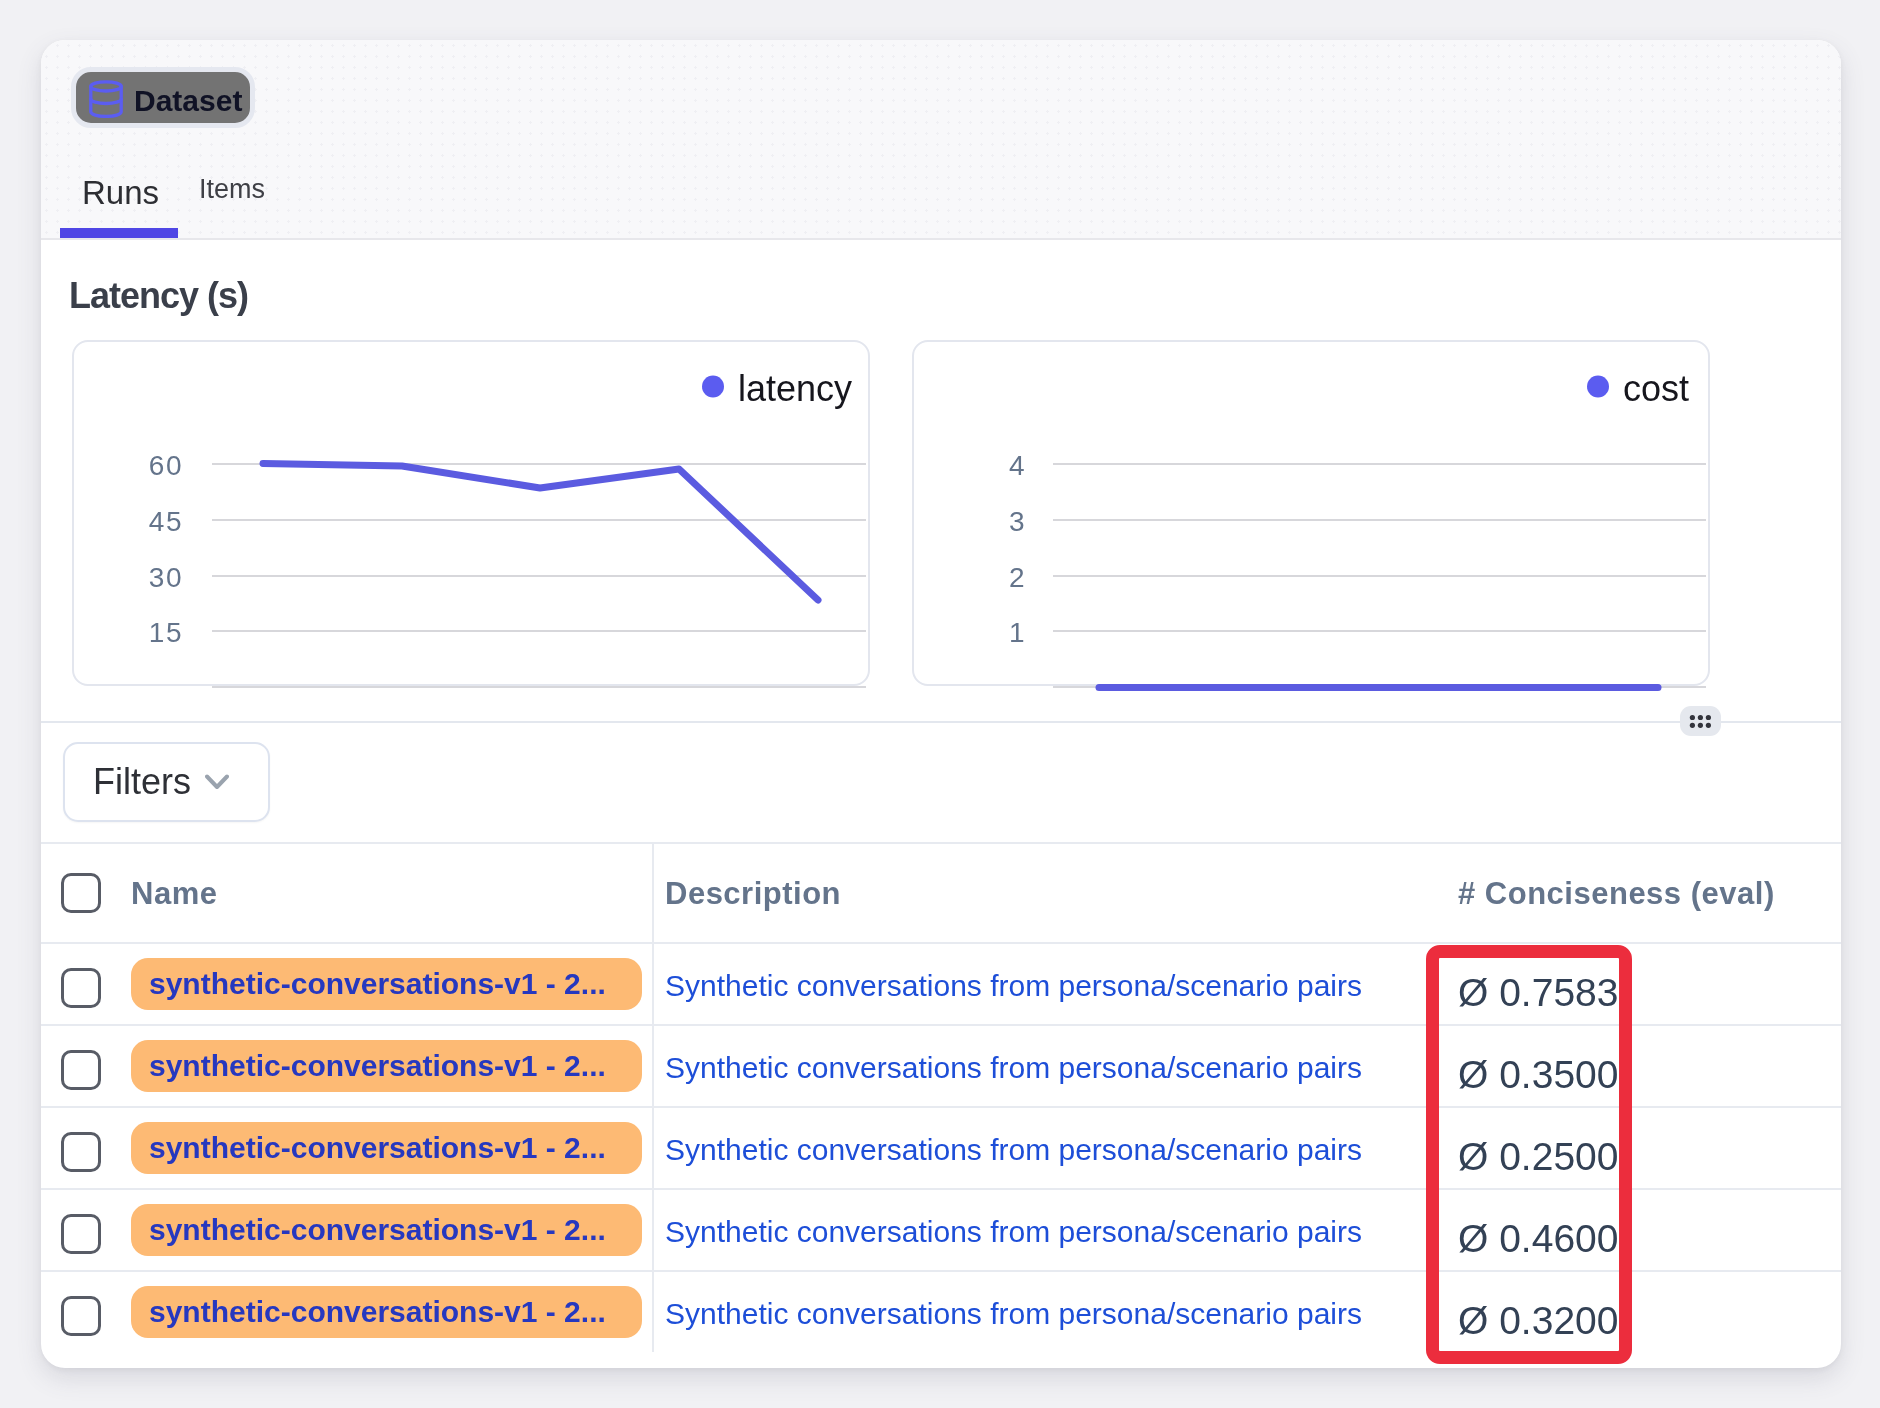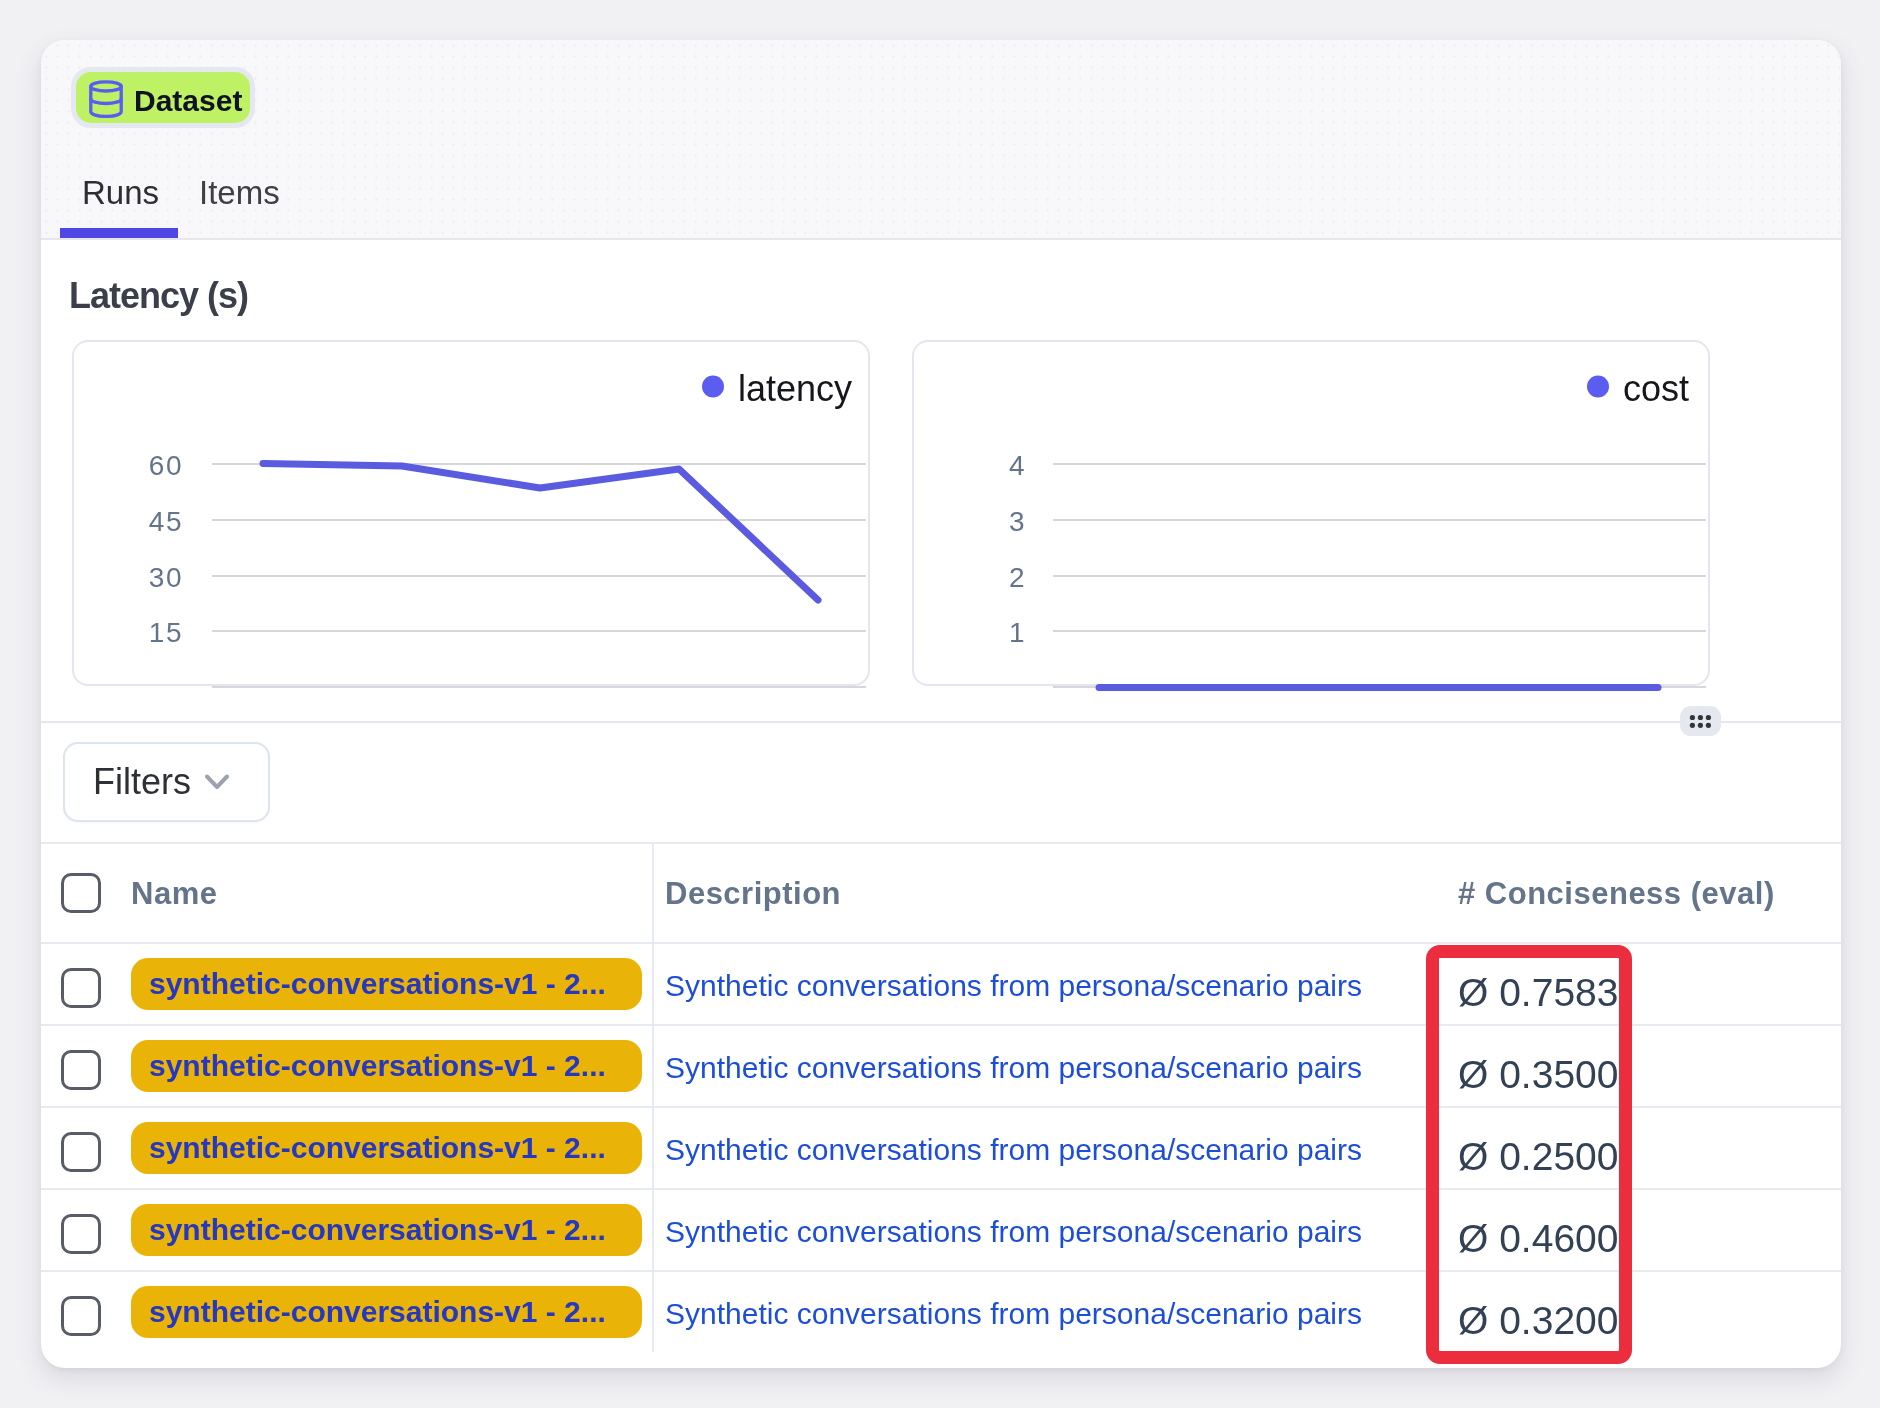--- a/index.html
+++ b/index.html
@@ -2,41 +2,41 @@
 <html><head>
 <meta charset="utf-8">
 <style>
   html,body{margin:0;padding:0;}
   body{width:1880px;height:1408px;background:#f1f1f4;font-family:"Liberation Sans",sans-serif;position:relative;overflow:hidden;}
   .card{position:absolute;left:41px;top:40px;width:1800px;height:1328px;background:#fff;border-radius:24px;
         box-shadow:0 10px 24px rgba(90,90,110,0.16),0 2px 6px rgba(0,0,0,0.05);overflow:hidden;}
   .hdr{position:absolute;left:0;top:0;width:1800px;height:200px;background:#f8f8fa;
        background-image:radial-gradient(circle,#efeff3 1.1px,transparent 1.2px);background-size:11px 11px;
        border-bottom:2px solid #e7e7eb;box-sizing:border-box;}
-  .badge{position:absolute;left:30px;top:27px;width:184px;height:61px;background:#bef264;border:5px solid #e5e8f0;
+  .badge{position:absolute;left:30px;top:27px;width:184px;height:61px;background:#737373;border:5px solid #e5e8f0;
          border-radius:20px;box-sizing:border-box;display:flex;align-items:center;}
   .badge svg{margin-left:13px;margin-top:2px;}
   .badge span{font-size:30px;font-weight:700;color:#101225;margin-left:11px;margin-top:6px;}
   .title{position:absolute;left:226px;top:31px;font-size:46px;font-weight:700;color:#33373e;letter-spacing:-0.6px;}
   .tab1{position:absolute;left:41px;top:134px;font-size:33px;font-weight:500;color:#2d2e33;}
-  .tab2{position:absolute;left:158px;top:134px;font-size:33px;font-weight:500;color:#3f4046;}
+  .tab2{position:absolute;left:158px;top:134px;font-size:27px;font-weight:500;color:#3f4046;}
   .tabline{position:absolute;left:19px;top:188px;width:118px;height:10px;background:#4f46e5;}
   .ctitle{position:absolute;top:235px;font-size:36px;font-weight:600;color:#3a3f4a;letter-spacing:-1px;}
   .cbox{position:absolute;top:300px;width:798px;height:346px;border:2px solid #e3e6ee;border-radius:16px;box-sizing:border-box;background:#fff;}
   .cbox svg{overflow:visible;}
   .secline{position:absolute;left:0;top:681px;width:1800px;height:2px;background:#e3e7ee;}
   .handle{position:absolute;left:1639px;top:666px;width:41px;height:30px;background:#e5e8ee;border-radius:11px;}
   .fbtn{position:absolute;left:22px;top:702px;width:207px;height:80px;border:2px solid #dde3ef;border-radius:15px;
         box-sizing:border-box;background:#fff;display:flex;align-items:center;box-shadow:0 1px 2px rgba(0,0,0,0.04);}
   .fbtn span{font-size:36px;font-weight:500;color:#2e3036;margin-left:28px;}
   .tline{position:absolute;left:0;width:1800px;height:2px;background:#e7eaf0;}
   .vline{position:absolute;left:611px;top:802px;width:2px;height:510px;background:#e7eaf0;}
   .hcell{position:absolute;top:836px;font-size:31px;font-weight:600;color:#64748b;letter-spacing:0.5px;}
   .cb{position:absolute;left:20px;width:40px;height:40px;border:3px solid #585c66;border-radius:10px;box-sizing:border-box;background:#fff;}
-  .pill{position:absolute;left:90px;width:511px;height:52px;background:#eab308;border-radius:17px;
+  .pill{position:absolute;left:90px;width:511px;height:52px;background:#fdba74;border-radius:17px;
         display:flex;align-items:center;box-sizing:border-box;}
   .pill span{font-size:30px;font-weight:700;color:#2638bf;margin-left:18px;white-space:nowrap;}
   .desc{position:absolute;left:624px;font-size:30px;color:#1d4ed8;white-space:nowrap;}
   .eval{position:absolute;left:1417px;font-size:39px;color:#334155;white-space:nowrap;}
   .redbox{position:absolute;left:1385px;top:905px;width:206px;height:419px;border:13px solid #ec2d3d;border-radius:14px;box-sizing:border-box;}
 </style>
 </head>
 <body>
 <div class="card">
   <div class="hdr"></div>

